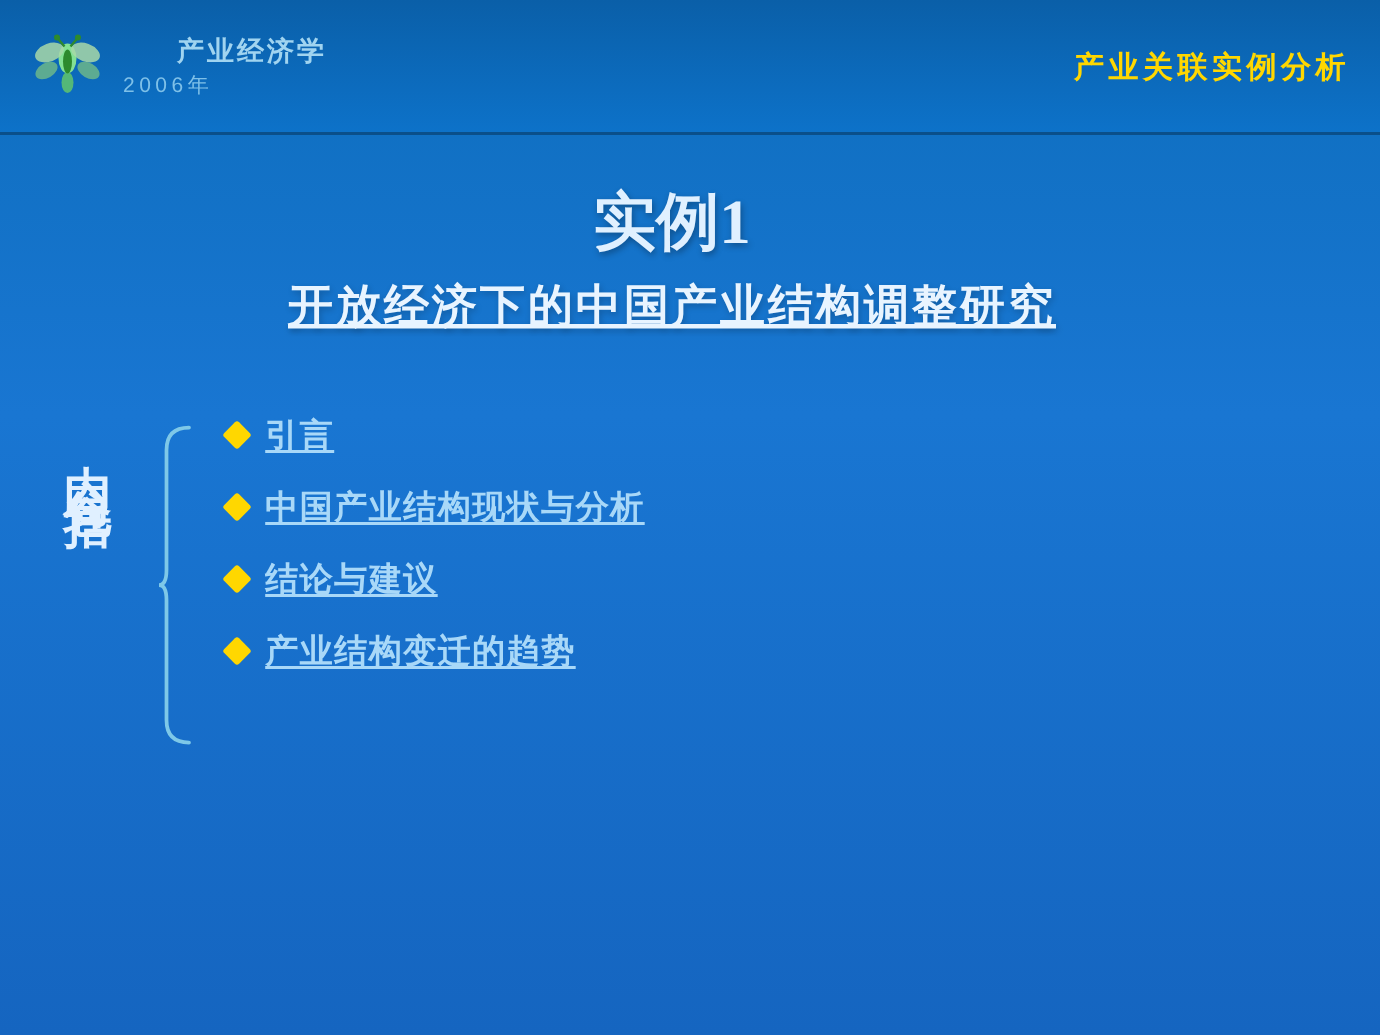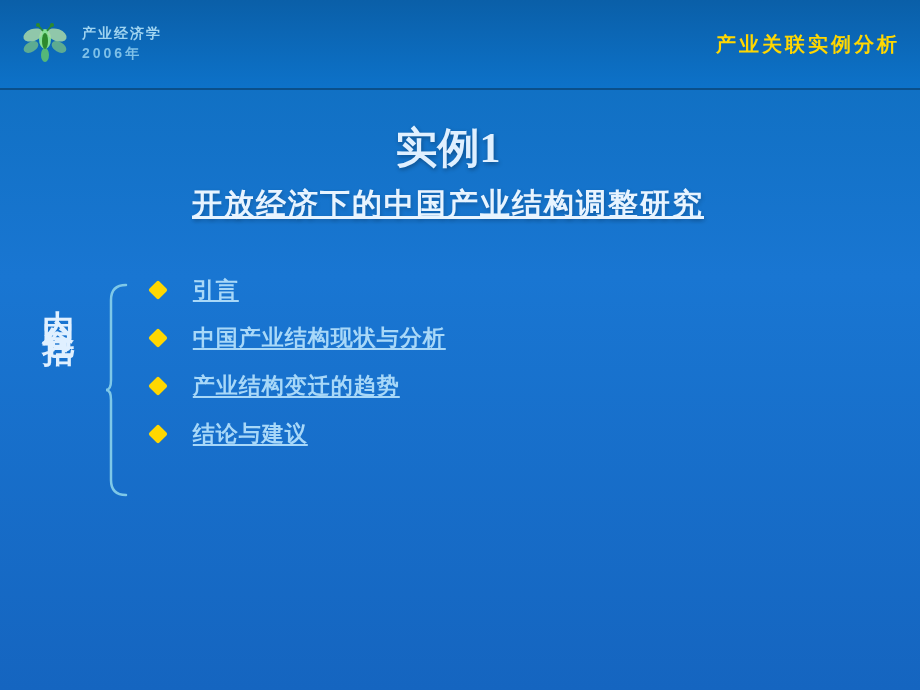--- a/index.html
+++ b/index.html
@@ -45,31 +45,31 @@
       height: 50px;
     }
 
     .header-text {
       display: flex;
       flex-direction: column;
     }
 
     .header-title {
       color: #a0d4f0;
-      font-size: 14px;
+      font-size: 18px;
       font-weight: bold;
       letter-spacing: 2px;
+      margin-left: 36px;
     }
 
     .header-year {
       color: #7ec0e8;
       font-size: 14px;
       letter-spacing: 3px;
       margin-top: 2px;
-      font-weight: bold;
     }
 
     .header-right-title {
       color: #ffd700;
       font-size: 20px;
       font-weight: bold;
       letter-spacing: 3px;
       font-family: "KaiTi", "楷体", "SimKai", serif;
     }
 
@@ -141,21 +141,21 @@
     .menu-items {
       display: flex;
       flex-direction: column;
       gap: 18px;
       padding-top: 10px;
     }
 
     .menu-item {
       display: flex;
       align-items: center;
-      gap: 28px;
+      gap: 12px;
       cursor: pointer;
     }
 
     .menu-bullet {
       width: 14px;
       height: 14px;
       background: #ffd700;
       border-radius: 2px;
       flex-shrink: 0;
       transform: rotate(45deg);
@@ -252,24 +252,24 @@
         <div class="menu-item">
           <div class="menu-bullet"></div>
           <span class="menu-text">引言</span>
         </div>
         <div class="menu-item">
           <div class="menu-bullet"></div>
           <span class="menu-text">中国产业结构现状与分析</span>
         </div>
         <div class="menu-item">
           <div class="menu-bullet"></div>
+          <span class="menu-text">结论与建议</span>
+        </div>
+        <div class="menu-item">
+          <div class="menu-bullet"></div>
           <span class="menu-text">产业结构变迁的趋势</span>
-        </div>
-        <div class="menu-item">
-          <div class="menu-bullet"></div>
-          <span class="menu-text">结论与建议</span>
         </div>
       </div>
     </div>
   </div>
 
 
 </div>
 
 </body></html>

